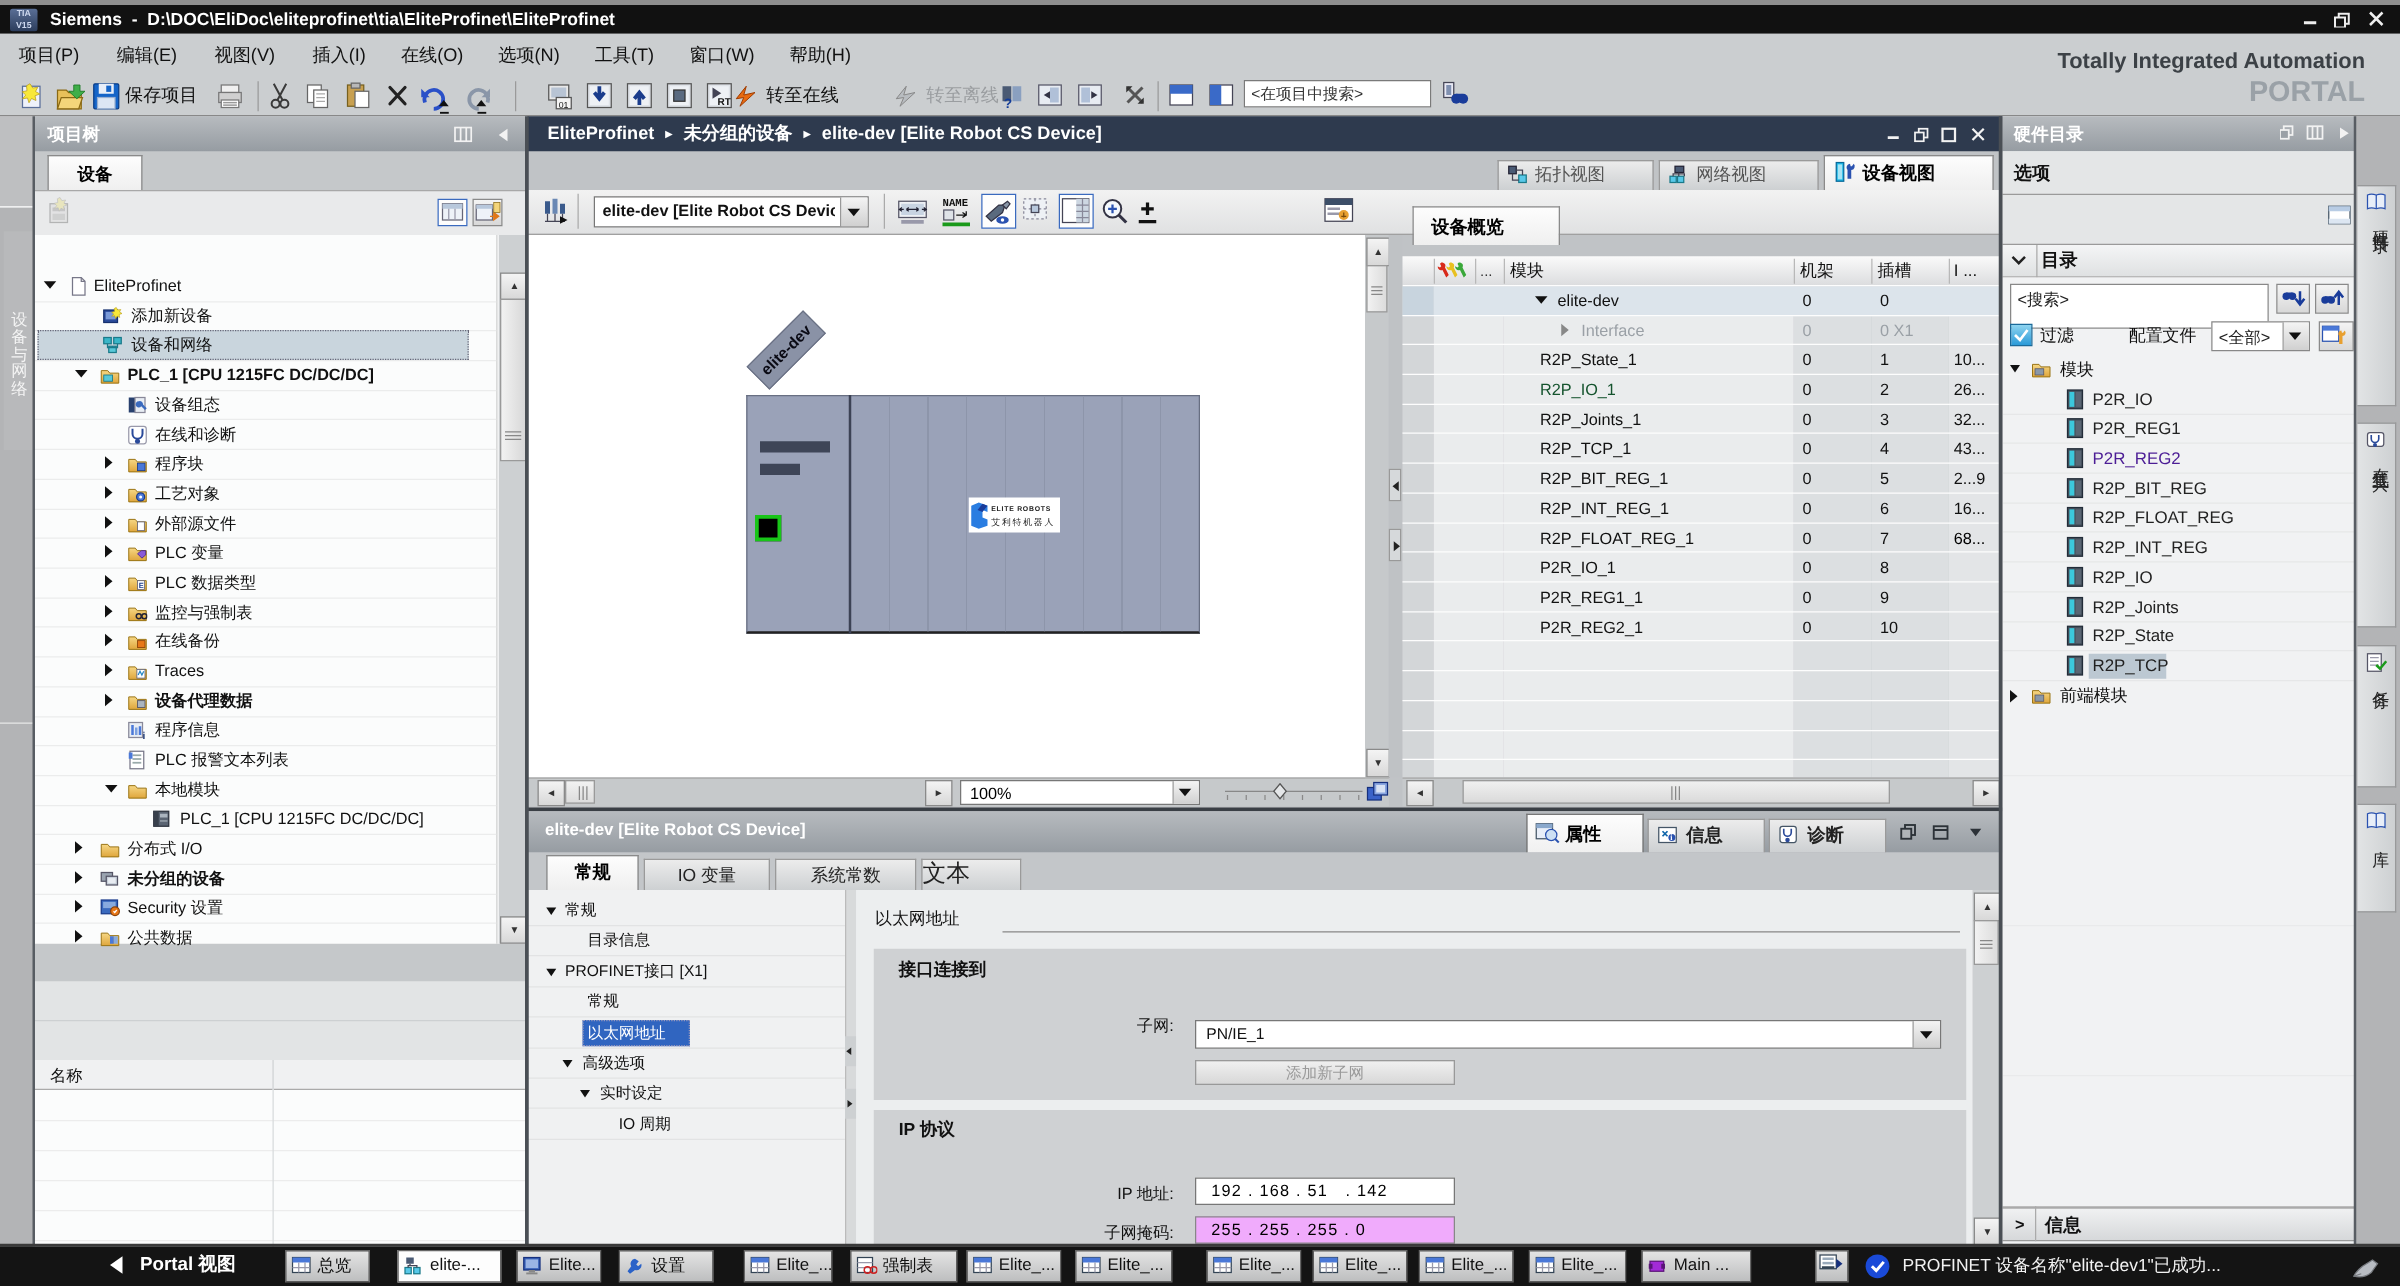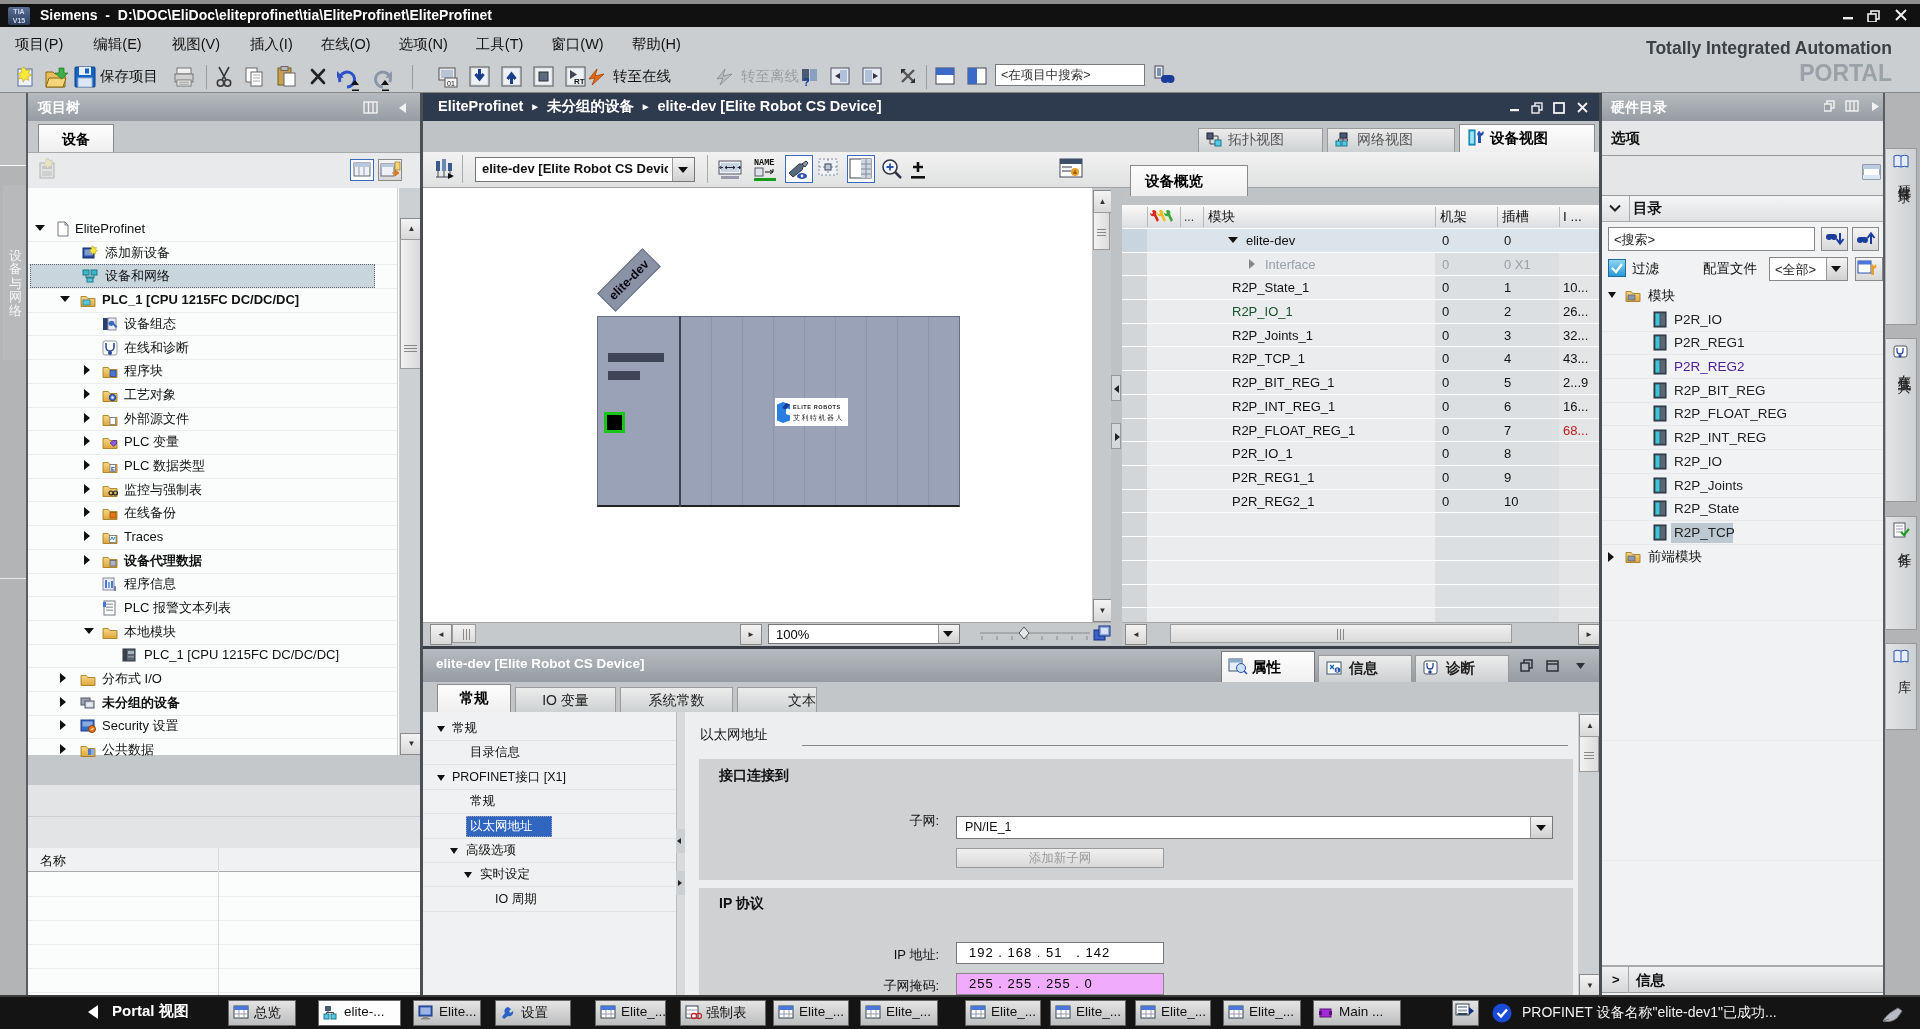--- a/index.html
+++ b/index.html
@@ -804,21 +804,21 @@
 <div class="a tx" style="left:1020px;top:278px;line-height:24px;font-size:13px;color:#111">0</div>
 <div class="a tx" style="left:1082px;top:278px;line-height:24px;font-size:13px;color:#111">5</div>
 <div class="a tx" style="left:1141px;top:278px;line-height:24px;font-size:13px;color:#111">2...9</div>
 <div class="a tx" style="left:810px;top:302px;line-height:24px;font-size:13px;color:#111">R2P_INT_REG_1</div>
 <div class="a tx" style="left:1020px;top:302px;line-height:24px;font-size:13px;color:#111">0</div>
 <div class="a tx" style="left:1082px;top:302px;line-height:24px;font-size:13px;color:#111">6</div>
 <div class="a tx" style="left:1141px;top:302px;line-height:24px;font-size:13px;color:#111">16...</div>
 <div class="a tx" style="left:810px;top:326px;line-height:24px;font-size:13px;color:#111">R2P_FLOAT_REG_1</div>
 <div class="a tx" style="left:1020px;top:326px;line-height:24px;font-size:13px;color:#111">0</div>
 <div class="a tx" style="left:1082px;top:326px;line-height:24px;font-size:13px;color:#111">7</div>
-<div class="a tx" style="left:1141px;top:326px;line-height:24px;font-size:13px;color:#b91c1c">68...</div>
+<div class="a tx" style="left:1141px;top:326px;line-height:24px;font-size:13px;color:#000000">68...</div>
 <div class="a tx" style="left:810px;top:349px;line-height:24px;font-size:13px;color:#111">P2R_IO_1</div>
 <div class="a tx" style="left:1020px;top:349px;line-height:24px;font-size:13px;color:#111">0</div>
 <div class="a tx" style="left:1082px;top:349px;line-height:24px;font-size:13px;color:#111">8</div>
 <div class="a tx" style="left:810px;top:373px;line-height:24px;font-size:13px;color:#111">P2R_REG1_1</div>
 <div class="a tx" style="left:1020px;top:373px;line-height:24px;font-size:13px;color:#111">0</div>
 <div class="a tx" style="left:1082px;top:373px;line-height:24px;font-size:13px;color:#111">9</div>
 <div class="a tx" style="left:810px;top:397px;line-height:24px;font-size:13px;color:#111">P2R_REG2_1</div>
 <div class="a tx" style="left:1020px;top:397px;line-height:24px;font-size:13px;color:#111">0</div>
 <div class="a tx" style="left:1082px;top:397px;line-height:24px;font-size:13px;color:#111">10</div>
 <div class="a" style="left:700px;top:135px;width:478px;height:1px;background:#fdfdfd"></div>
@@ -874,21 +874,21 @@
       <rect x="4" y="1" width="8" height="8" fill="none" stroke="#2c3238" stroke-width="1.5"></rect>
       <rect x="1" y="4" width="8" height="8" fill="#b0b4b8" stroke="#2c3238" stroke-width="1.5"></rect>
       <rect x="27" y="2" width="11" height="10" fill="none" stroke="#2c3238" stroke-width="1.5"></rect>
       <line x1="27" y1="5" x2="38" y2="5" stroke="#2c3238" stroke-width="1.5"></line>
       <path d="M56 4 l4.5 6 4.5-6z" fill="#2c3238"></path>
     </svg>
 <div class="a" style="left:0;top:589px;width:1180px;height:30px;background:#c3c6c9"></div>
 <div class="a tab-on" style="left:15px;top:591px;width:74px;height:28px;box-sizing:border-box;font-size:14.5px;font-weight:bold;text-align:center;line-height:27px">常规</div>
 <div class="a tab-off" style="left:93px;top:594px;width:101px;height:25px;box-sizing:border-box;font-size:14px;text-align:center;line-height:24px;color:#222">IO 变量</div>
 <div class="a tab-off" style="left:198px;top:594px;width:113px;height:25px;box-sizing:border-box;font-size:14px;text-align:center;line-height:24px;color:#222">系统常数</div>
-<div class="a tab-off" style="left:315px;top:594px;width:80px;height:25px;box-sizing:border-box;font-size:14px;text-align:right;line-height:24px;color:#222">文本</div>
+<div class="a tab-off" style="left:315px;top:594px;width:80px;height:25px;box-sizing:border-box;font-size:19px;text-align:left;line-height:24px;color:#222">文本</div>
 <div class="a" style="left:0;top:619px;width:1180px;height:285px;background:#f0f1f2"></div>
 <div class="a" style="left:0;top:647px;width:254px;height:1px;background:#e2e3e4"></div>
 <div class="a" style="left:15px;top:633px;border:4.5px solid transparent;border-top:6px solid #111"></div>
 <div class="a tx" style="left:30px;top:624px;line-height:23px;font-size:12.5px;color:#111">常规</div>
 <div class="a" style="left:0;top:671px;width:254px;height:1px;background:#e2e3e4"></div>
 <div class="a tx" style="left:48px;top:648px;line-height:23px;font-size:12.5px;color:#111">目录信息</div>
 <div class="a" style="left:0;top:696px;width:254px;height:1px;background:#e2e3e4"></div>
 <div class="a" style="left:15px;top:682px;border:4.5px solid transparent;border-top:6px solid #111"></div>
 <div class="a tx" style="left:30px;top:673px;line-height:23px;font-size:12.5px;color:#111">PROFINET接口 [X1]</div>
 <div class="a" style="left:0;top:720px;width:254px;height:1px;background:#e2e3e4"></div>
@@ -958,21 +958,21 @@
       <rect x="1" y="11" width="17" height="4" fill="#dce6f2"></rect>
     </svg>
 <div class="a" style="left:0;top:103px;width:282px;height:26px;background:linear-gradient(#f4f5f6,#dfe1e2);border-bottom:1px solid #aaa;box-sizing:border-box">
       <svg style="position:absolute;left:6px;top:8px" width="14" height="9">
         <path d="M2 1.5 l5 5 5-5" stroke="#222" stroke-width="2" fill="none"></path>
       </svg>
       <span style="position:absolute;left:31px;top:3px;font-size:14.5px;font-weight:bold;color:#111">目录</span>
     </div>
 <div class="a" style="left:27px;top:103px;width:1px;height:26px;background:#aaa"></div>
 <div class="a" style="left:0;top:129px;width:282px;height:775px;background:#f1f2f3"></div>
-<div class="a" style="left:6px;top:134px;width:207px;height:24px;background:#fff;border:1px solid #888;box-sizing:border-box">
+<div class="a" style="left:6px;top:134px;width:207px;height:36px;background:#fff;border:1px solid #888;box-sizing:border-box">
       <span style="position:absolute;left:5px;top:3px;font-size:13px;color:#222">&lt;搜索&gt;</span>
     </div>
 <div class="a bevel" style="left:219px;top:134px;width:27px;height:24px;box-sizing:border-box">
       <svg width="25" height="22">
         <circle cx="7" cy="9" r="3" fill="#1a3c9a"></circle>
         <circle cx="12" cy="9" r="3" fill="#1a3c9a"></circle>
         <rect x="7" y="6" width="5" height="4" fill="#1a3c9a"></rect>
         <path d="M18 5 v10 m-3.5-4 l3.5 4.5 3.5-4.5" stroke="#1a3c9a" stroke-width="2" fill="none"></path>
       </svg>
     </div>

